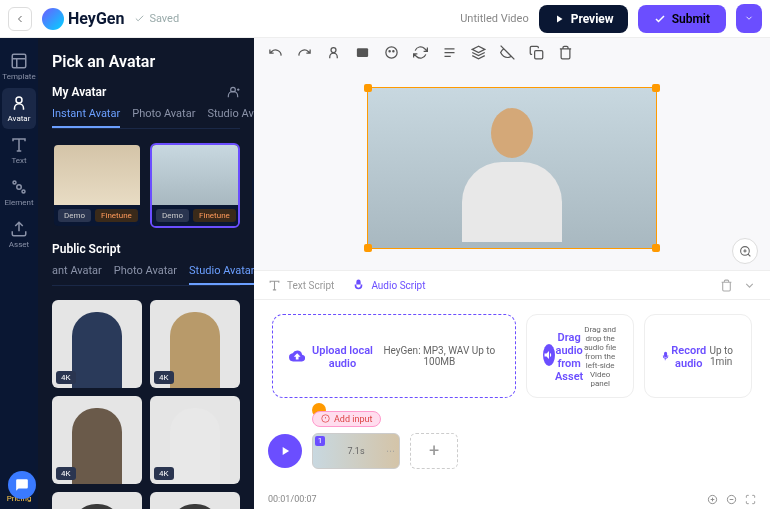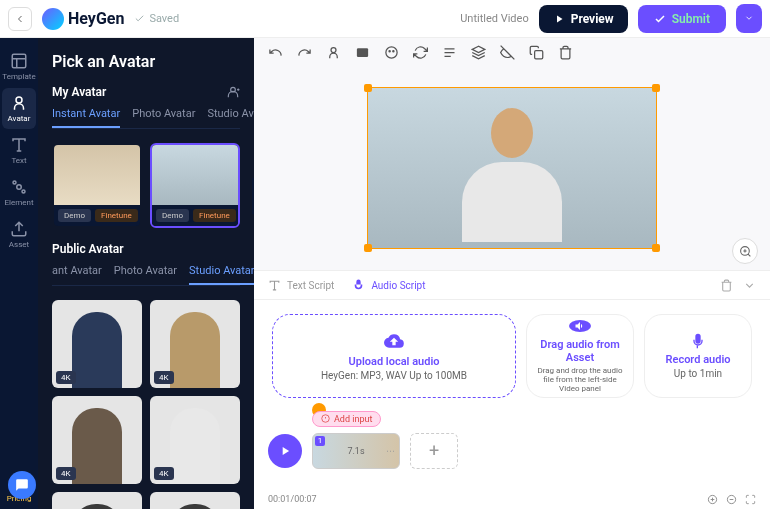--- a/index.html
+++ b/index.html
@@ -5,21 +5,21 @@
 *{box-sizing:border-box;margin:0;padding:0;font-family:-apple-system,BlinkMacSystemFont,"Segoe UI",Roboto,sans-serif}
 body{width:770px;height:509px;overflow:hidden;background:#f5f5f7}
 .topbar{height:38px;background:#fff;display:flex;align-items:center;padding:0 8px;border-bottom:1px solid #eee}
 .back-btn{width:24px;height:24px;border:1px solid #ddd;border-radius:6px;display:flex;align-items:center;justify-content:center;margin-right:10px;cursor:pointer}
 .logo{display:flex;align-items:center;gap:4px;font-weight:700;font-size:16px;color:#0a1733}
 .logo-mark{width:22px;height:22px;background:linear-gradient(135deg,#6e5cff,#00d4ff);border-radius:50%}
 .saved{margin-left:10px;color:#9aa;font-size:11px;display:flex;align-items:center;gap:4px}
 .top-right{margin-left:auto;display:flex;align-items:center;gap:10px}
 .untitled{color:#888;font-size:11px}
 .preview-btn{background:#0a1733;color:#fff;border:none;border-radius:8px;padding:7px 14px;font-size:12px;font-weight:700;display:flex;align-items:center;gap:6px;cursor:pointer}
-.submit-btn{background:#6b4eff;color:#86efac;border:none;border-radius:8px;padding:7px 16px;font-size:12px;font-weight:600;display:flex;align-items:center;gap:6px;cursor:pointer}
+.submit-btn{background:#6b4eff;color:#000000;border:none;border-radius:8px;padding:7px 16px;font-size:12px;font-weight:600;display:flex;align-items:center;gap:6px;cursor:pointer}
 .submit-drop{background:#6b4eff;color:#fff;border:none;border-radius:8px;padding:7px 8px;cursor:pointer}
 .main{display:flex;height:471px}
 .navrail{width:38px;background:#0a1733;display:flex;flex-direction:column;align-items:center;padding-top:8px;gap:1px}
 .nav-item{width:34px;display:flex;flex-direction:column;align-items:center;gap:2px;padding:6px 0;color:#8a92a8;font-size:8px;cursor:pointer;border-radius:6px}
 .nav-item.active{background:#1a2847;color:#fff}
 .nav-item svg{width:18px;height:18px}
 .nav-spacer{flex:1}
 .sidebar{width:216px;background:#0f172a;color:#fff;padding:14px 14px 8px;overflow:hidden;position:relative}
 .sidebar h2{font-size:16px;font-weight:600;margin-bottom:14px}
 .my-avatar-row{display:flex;align-items:center;justify-content:space-between;margin-bottom:8px}
@@ -46,21 +46,21 @@
 .preview-stage{flex:0 0 204px;display:flex;align-items:center;justify-content:center;position:relative}
 .preview-frame{width:290px;height:162px;background:linear-gradient(#c8d8e0,#a8b8c0);position:relative;border:1px solid #ff9a00}
 .handle{position:absolute;width:8px;height:8px;background:#ff9a00;border-radius:2px}
 .handle.tl{top:-4px;left:-4px}.handle.tr{top:-4px;right:-4px}.handle.bl{bottom:-4px;left:-4px}.handle.br{bottom:-4px;right:-4px}
 .zoom-btn{position:absolute;right:12px;bottom:6px;width:26px;height:26px;border:1px solid #ddd;border-radius:50%;background:#fff;display:flex;align-items:center;justify-content:center;cursor:pointer}
 .script-row{height:30px;border-top:1px solid #eee;border-bottom:1px solid #eee;display:flex;align-items:center;padding:0 14px;gap:18px;background:#fff}
 .script-tab{display:flex;align-items:center;gap:6px;font-size:10px;color:#999}
 .script-tab.active{color:#6b4eff}
 .script-actions{margin-left:auto;display:flex;gap:10px;color:#aaa}
 .audio-row{height:112px;display:flex;gap:10px;padding:14px 18px;background:#fff}
-.audio-card{border:1px dashed #6b4eff;border-radius:18px;flex:1;display:flex;flex-direction:column;align-items:center;justify-content:center;text-align:center;padding:8px;font-size:10px;color:#666}
+.audio-card{border:1px dashed #6b4eff;border-radius:11px;flex:1;display:flex;align-items:center;justify-content:center;text-align:center;padding:16px;font-size:10px;color:#666}
 .audio-card.solid{border-style:solid;border-color:#eee;flex:0 0 108px}
 .audio-card .title{color:#6b4eff;font-weight:600;font-size:11px;margin:4px 0 2px}
 .audio-card .icon-circle{width:22px;height:22px;background:#6b4eff;border-radius:50%;display:flex;align-items:center;justify-content:center;color:#fff;margin-bottom:2px}
 .timeline{flex:1;display:flex;align-items:center;padding:0 14px;gap:10px;background:#fff;position:relative}
 .play-btn{width:34px;height:34px;background:#6b4eff;border-radius:50%;display:flex;align-items:center;justify-content:center;color:#fff;cursor:pointer}
 .clip-container{position:relative}
 .add-input-badge{position:absolute;top:-22px;left:0;background:#fde;border:1px solid #f9c;border-radius:10px;padding:2px 8px;font-size:9px;color:#d44;display:flex;align-items:center;gap:4px}
 .playhead{position:absolute;top:-30px;left:0;width:14px;height:14px;background:#ff9a00;border-radius:50% 50% 50% 0;transform:rotate(-45deg)}
 .clip{width:88px;height:36px;border-radius:6px;border:1px solid #ccc;background:linear-gradient(90deg,#c8d8e0,#d4c4a8);position:relative;display:flex;align-items:center;justify-content:center;font-size:9px;color:#666;cursor:pointer}
 .clip .num{position:absolute;top:2px;left:2px;background:#6b4eff;color:#fff;font-size:8px;width:10px;height:10px;border-radius:2px;display:flex;align-items:center;justify-content:center}
@@ -185,21 +185,21 @@
       </div>
       <div class="avatar-card selected">
         <div class="avatar-thumb" style="background:linear-gradient(#c8d8e0,#a8b8c0)"></div>
         <div class="avatar-labels">
             <span class="badge badge-demo">Demo</span>
             <span class="badge badge-fine">Finetune</span>
           </div>
       </div>
     </div>
     <div class="my-avatar-row">
-        <h3>Public Avatar</h3>
+        <h3>Public Script</h3>
       </div>
     <div class="tabs">
       <div class="tab">ant Avatar</div>
       <div class="tab">Photo Avatar</div>
       <div class="tab active">Studio Avatar</div>
     </div>
     <div class="public-grid">
       <div class="public-card">
           <div class="person" style="background:#2a3a5a"></div>
           <span class="badge-4k">4K</span>

